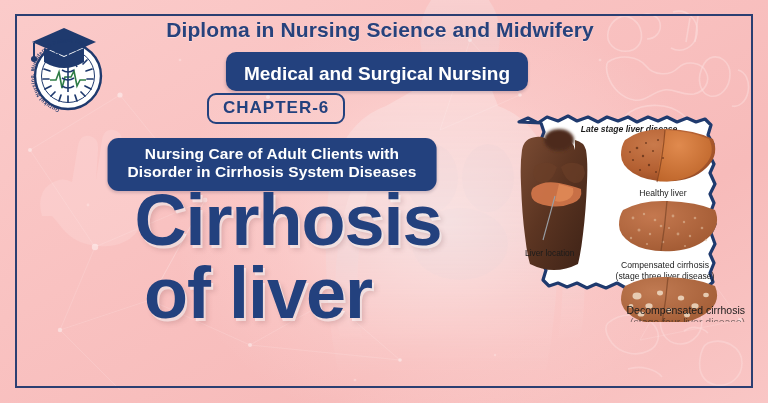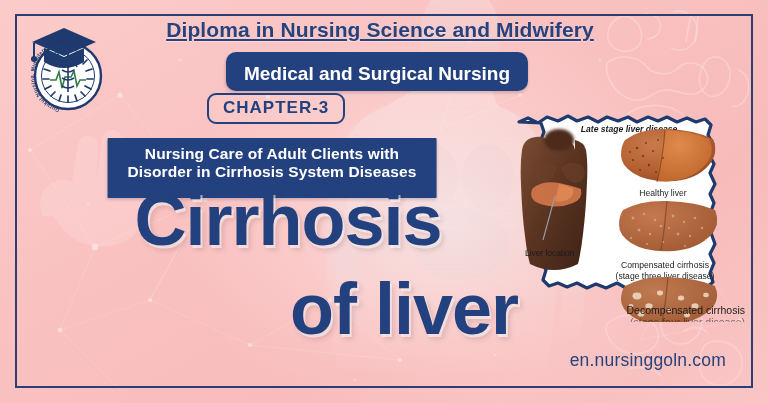--- a/index.html
+++ b/index.html
@@ -29,49 +29,48 @@
   }
 
   
   .logo{position:absolute;left:24px;top:22px;width:88px;height:92px;}
 
   
   .diploma{
     position:absolute;left:140px;top:18px;width:480px;text-align:center;
     color:#27427c;font-size:21px;font-weight:bold;letter-spacing:.1px;
     text-shadow:0 1px 0 rgba(255,255,255,.35);
-    text-decoration:underline;
   }
   .pill{
     position:absolute;left:50%;transform:translateX(-50%);
     background:#23417e;color:#ffffff;border-radius:9px;
     font-weight:bold;text-align:center;line-height:1.18;
     box-shadow:0 2px 3px rgba(40,30,60,.18);
   }
   .pill-subject{top:52px;margin-left:-7px;padding:11px 18px 6px;font-size:19px;border-radius:10px;}
   .chapter{
     position:absolute;left:207px;top:93px;
     border:2px solid #23417e;border-radius:9px;
     color:#23417e;font-size:17px;font-weight:bold;letter-spacing:1px;
     padding:3px 14px 4px;background:rgba(255,255,255,.06);
   }
   .pill-topic{
     top:138px;left:272px;transform:translateX(-50%);
-    padding:7px 20px 16px;font-size:15.5px;border-radius:1px;letter-spacing:.1px;
+    padding:7px 20px 9px;font-size:15.5px;border-radius:11px;letter-spacing:.1px;
   }
 
   
   .bigtitle{
     position:absolute;left:58px;top:186px;width:460px;
     color:#23417e;font-weight:bold;font-size:72px;line-height:.96;
     letter-spacing:-1px;
     text-shadow:2px 3px 0 rgba(255,255,255,.55), 4px 5px 5px rgba(120,70,75,.20);
   }
   .bigtitle .l1{display:block;text-align:center;}
-  .bigtitle .l2{display:block;margin-left:86px;margin-top:20px;text-align:right;}
+  .bigtitle .l2{display:block;margin-left:86px;margin-top:4px;}
 
   
   .url{
     position:absolute;right:42px;bottom:32px;
     color:#27427c;font-size:17.5px;letter-spacing:.2px;
   }
 
   
   .illus{
     position:absolute;left:513px;top:110px;width:232px;height:212px;
@@ -222,33 +221,32 @@
       <text font-size="5.1" font-weight="bold" fill="#1f3a6e" letter-spacing="0.35" font-family="Liberation Sans, sans-serif">
         <textPath href="#ringpath" startOffset="4%">Gurukul Nursing, Midwifery &amp; Patient Care</textPath>
       </text>
     </svg>
   </div>
 
   <div class="diploma">Diploma in Nursing Science and Midwifery</div>
 
   <div class="pill pill-subject">Medical and Surgical Nursing</div>
 
-  <div class="chapter">CHAPTER-3</div>
+  <div class="chapter">CHAPTER-6</div>
 
   <div class="pill pill-topic">
     <span>Nursing Care of Adult Clients with</span><br>
     <span>Disorder in Cirrhosis System Diseases</span>
   </div>
 
   <div class="bigtitle">
     <span class="l1">Cirrhosis</span>
     <span class="l2">of liver</span>
   </div>
 
-  <div class="url">en.nursinggoln.com</div>
 
   <div class="illus">
     <svg viewBox="0 0 232 212" width="232" height="212">
       <defs>
         <linearGradient id="skin" x1="0" y1="0" x2="1" y2="1">
           <stop offset="0%" stop-color="#7a4b33"></stop>
           <stop offset="45%" stop-color="#5c3522"></stop>
           <stop offset="100%" stop-color="#3d2216"></stop>
         </linearGradient>
         <radialGradient id="healthy" cx="35%" cy="30%" r="85%">

